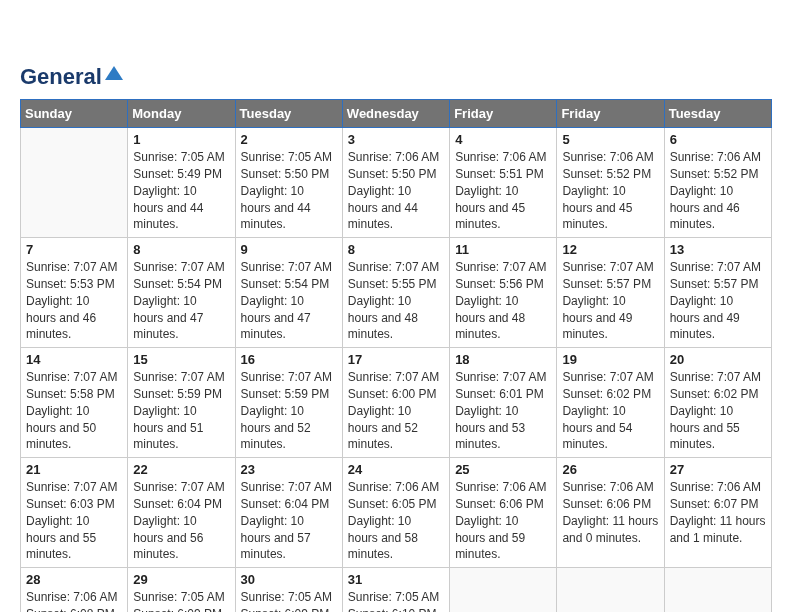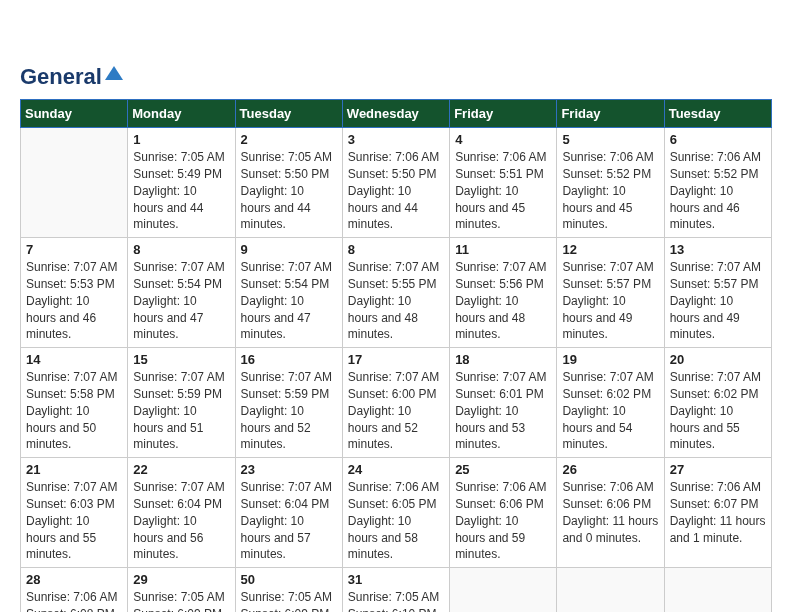--- a/index.html
+++ b/index.html
@@ -40,21 +40,21 @@
       font-size: 16px;
       color: #444;
       margin-top: 2px;
     }
     .calendar-table {
       width: 100%;
       border-collapse: collapse;
       font-size: 11px;
     }
     .calendar-table thead tr th {
-      background-color: #14532d;
+      background-color: #737373;
       color: #fff;
       padding: 6px 4px;
       text-align: left;
       font-size: 13px;
       font-weight: bold;
       border: 1px solid #2e6fc0;
     }
     .calendar-table tbody tr td {
       border: 1px solid #ccc;
       vertical-align: top;
@@ -235,21 +235,21 @@
       <tr>
         <td>
           <div class="cell-date">28</div>
           <div class="cell-info">Sunrise: 7:06 AM<br>Sunset: 6:08 PM<br>Daylight: 11 hours and 2 minutes.</div>
         </td>
         <td>
           <div class="cell-date">29</div>
           <div class="cell-info">Sunrise: 7:05 AM<br>Sunset: 6:09 PM<br>Daylight: 11 hours and 3 minutes.</div>
         </td>
         <td>
-          <div class="cell-date">50</div>
+          <div class="cell-date">30</div>
           <div class="cell-info">Sunrise: 7:05 AM<br>Sunset: 6:09 PM<br>Daylight: 11 hours and 4 minutes.</div>
         </td>
         <td>
           <div class="cell-date">31</div>
           <div class="cell-info">Sunrise: 7:05 AM<br>Sunset: 6:10 PM<br>Daylight: 11 hours and 5 minutes.</div>
         </td>
         <td class="empty-cell"></td>
         <td class="empty-cell"></td>
         <td class="empty-cell"></td>
       </tr>

